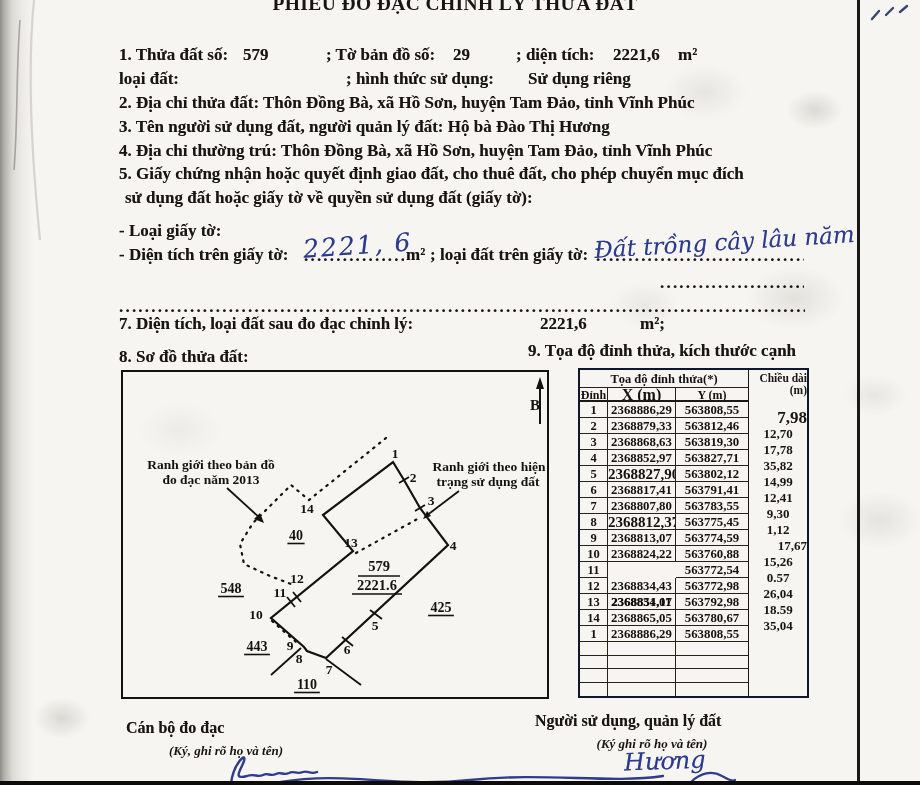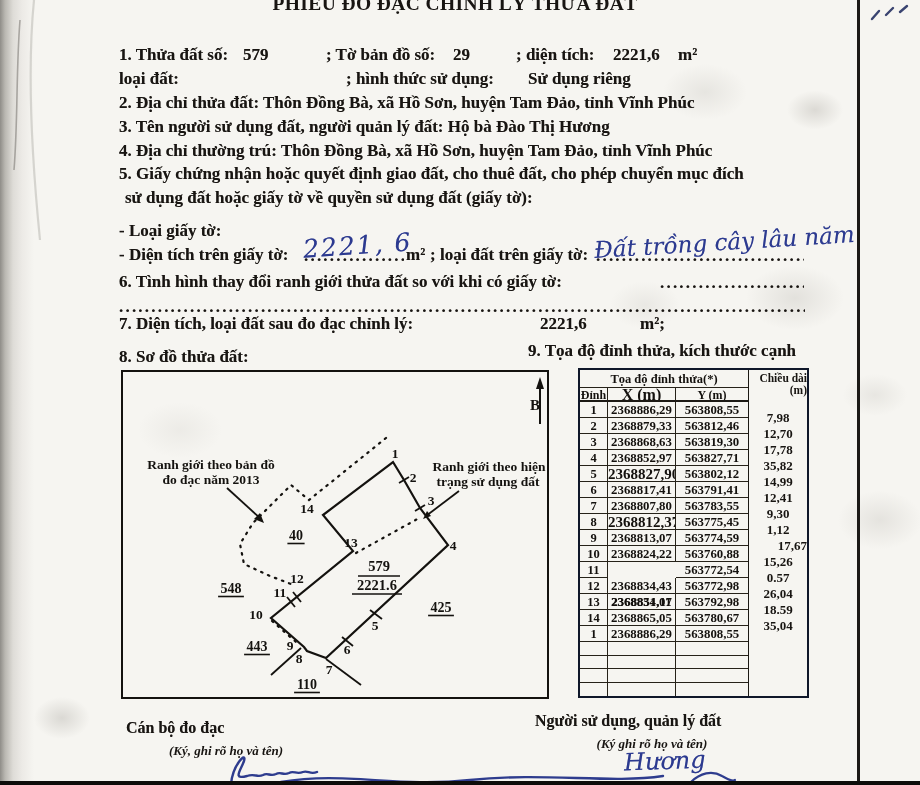--- a/index.html
+++ b/index.html
@@ -96,21 +96,20 @@
     <span class="seg" style="left:119px">- Loại giấy tờ:</span>
   </div>
   <div class="line" style="top:245px">
     <span class="seg" style="left:119px">- Diện tích trên giấy tờ:</span>
     <span class="dots" style="left:304px;width:100px">..........................</span>
     <span class="seg" style="left:406px">m²</span>
     <span class="seg" style="left:430px">; loại đất trên giấy tờ:</span>
     <span class="dots" style="left:596px;width:208px">..........................................................</span>
   </div>
   <div class="line" style="top:272px">
-    <span class="seg" style="left:119px">6. Tình hình thay đổi ranh giới thửa đất so với khi có giấy tờ:</span>
     <span class="dots" style="left:660px;width:144px">..........................................</span>
   </div>
   <div class="line" style="top:296px">
     <span class="dots" style="left:119px;width:686px">....................................................................................................................................................................................................</span>
   </div>
   <div class="line" style="top:314px">
     <span class="seg" style="left:119px">7. Diện tích, loại đất sau đo đạc chỉnh lý:</span>
     <span class="seg" style="left:540px">2221,6</span>
     <span class="seg" style="left:640px">m²;</span>
   </div>
@@ -198,21 +197,21 @@
     <div class="tc bb" style="left:0;top:0;width:168px;height:18px;line-height:18px;font-size:12.5px">Tọa độ đỉnh thửa(*)</div>
     <div class="tc br bb2" style="left:0;top:18px;width:28px;height:14px;line-height:14px;font-size:12px">Đỉnh</div>
     <div class="tc br bb2" style="left:28px;top:18px;width:68px;height:14px;line-height:14px;font-size:16px">X (m)</div>
     <div class="tc bb2" style="left:96px;top:18px;width:72px;height:14px;line-height:14px;font-size:12px">Y (m)</div>
     <div class="lencell">
       <div class="lenhead">
         <span>Chiều dài</span><br>
         <span>(m)</span>
       </div>
       <div id="lenvals">
-          <div style="position: absolute; left: 0px; top: 40px; width: 100%; height: 16px; line-height: 16px; text-align: center; font-size: 13px; font-weight: 700;">7,98</div>
+          <div style="position: absolute; left: 0px; top: 40px; width: 100%; height: 16px; line-height: 16px; text-align: right; font-size: 17px; font-weight: 700;">7,98</div>
           <div style="position: absolute; left: 0px; top: 56px; width: 100%; height: 16px; line-height: 16px; text-align: center; font-size: 13px; font-weight: 700;">12,70</div>
           <div style="position: absolute; left: 0px; top: 72px; width: 100%; height: 16px; line-height: 16px; text-align: center; font-size: 13px; font-weight: 700;">17,78</div>
           <div style="position: absolute; left: 0px; top: 88px; width: 100%; height: 16px; line-height: 16px; text-align: center; font-size: 13px; font-weight: 700;">35,82</div>
           <div style="position: absolute; left: 0px; top: 104px; width: 100%; height: 16px; line-height: 16px; text-align: center; font-size: 13px; font-weight: 700;">14,99</div>
           <div style="position: absolute; left: 0px; top: 120px; width: 100%; height: 16px; line-height: 16px; text-align: center; font-size: 13px; font-weight: 700;">12,41</div>
           <div style="position: absolute; left: 0px; top: 136px; width: 100%; height: 16px; line-height: 16px; text-align: center; font-size: 13px; font-weight: 700;">9,30</div>
           <div style="position: absolute; left: 0px; top: 152px; width: 100%; height: 16px; line-height: 16px; text-align: center; font-size: 13px; font-weight: 700;">1,12</div>
           <div style="position: absolute; left: 0px; top: 168px; width: 100%; height: 16px; line-height: 16px; text-align: right; font-size: 13px; font-weight: 700;">17,67</div>
           <div style="position: absolute; left: 0px; top: 184px; width: 100%; height: 16px; line-height: 16px; text-align: center; font-size: 13px; font-weight: 700;">15,26</div>
           <div style="position: absolute; left: 0px; top: 200px; width: 100%; height: 16px; line-height: 16px; text-align: center; font-size: 13px; font-weight: 700;">0.57</div>

